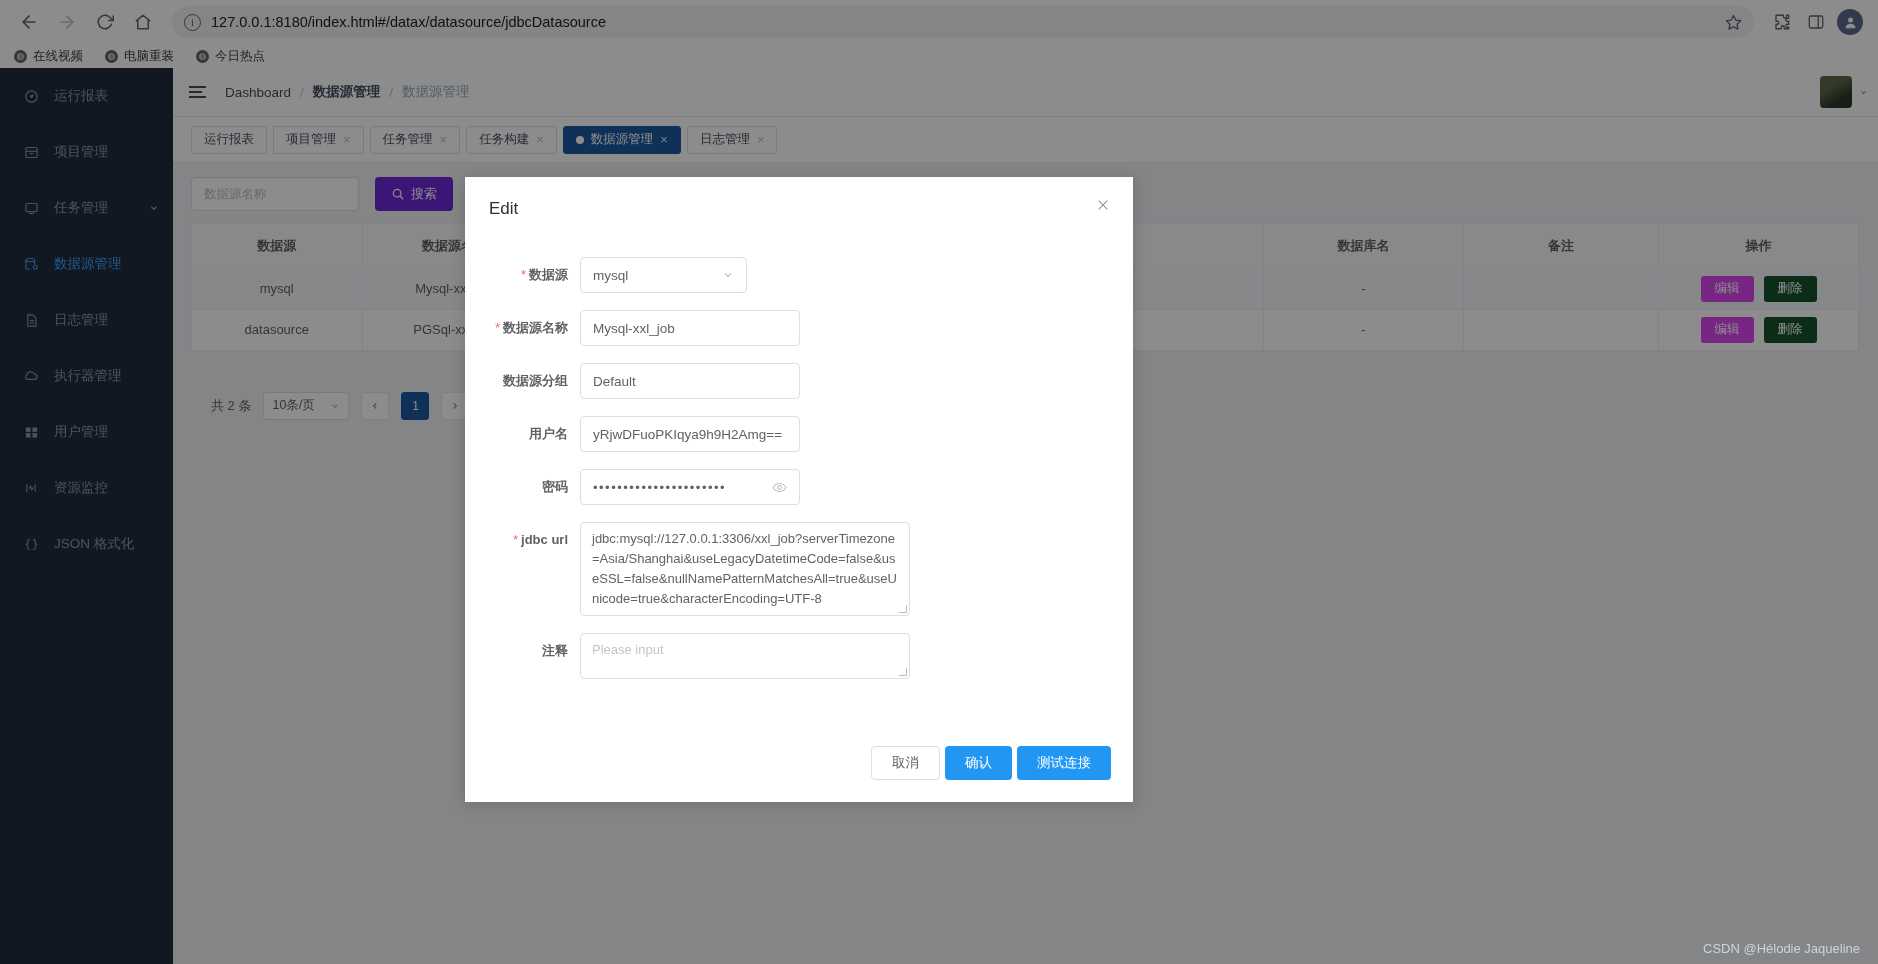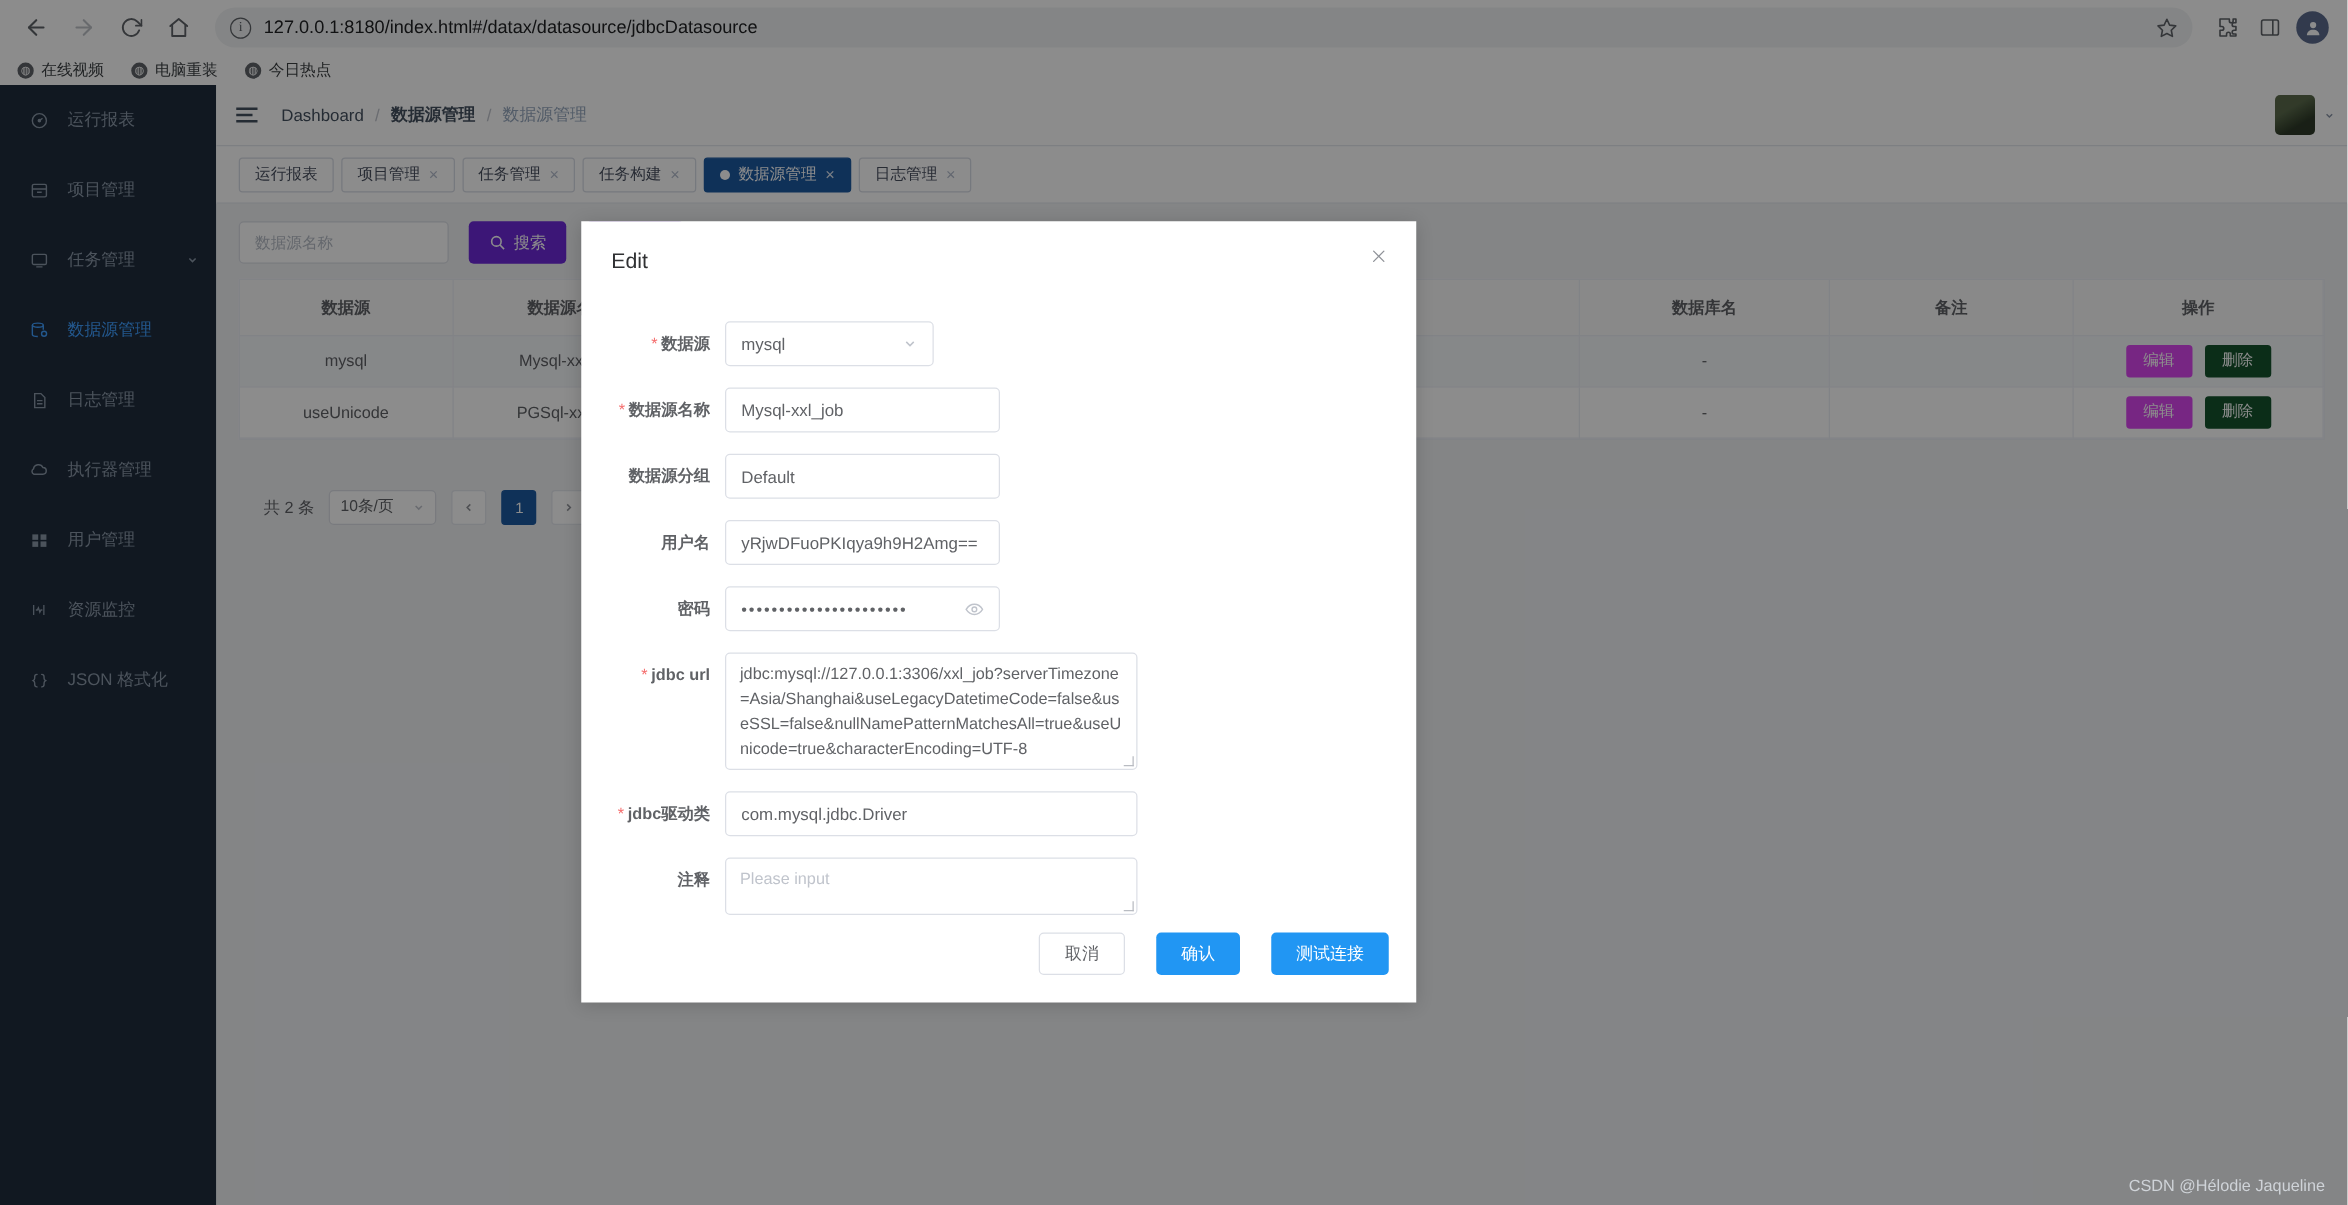--- a/index.html
+++ b/index.html
@@ -201,21 +201,21 @@
     width: 330px; min-height: 90px; border: 1px solid #dcdfe6; border-radius: 4px;
     background: #fff; padding: 6px 11px; font-size: 13px; color: #606266;
     line-height: 20px; word-break: break-all; position: relative;
   }
   .tarea.small { min-height: 46px; color: #c0c4cc; }
   .tarea::after {
     content: ""; position: absolute; right: 2px; bottom: 2px; width: 7px; height: 7px;
     border-right: 1px solid #b9bcc2; border-bottom: 1px solid #b9bcc2;
   }
   .modal-foot {
-    padding: 0 22px 22px 0; display: flex; justify-content: flex-end; gap: 25px;
+    padding: 0 22px 22px 0; display: flex; justify-content: flex-end; gap: 5px;
   }
   .mbtn {
     height: 34px; padding: 0 20px; border-radius: 4px; font-size: 13.5px;
     display: inline-flex; align-items: center; justify-content: center;
   }
   .mbtn.plain { background: #fff; border: 1px solid #dcdfe6; color: #606266; }
   .mbtn.primary { background: #2196f3; color: #fff; border: none; }
 
   .watermark {
     position: absolute; right: 18px; bottom: 8px; font-size: 13px;
@@ -502,21 +502,21 @@
                 <td>-</td>
                 <td></td>
                 <td>
                   <div class="op-btns">
                     <span class="mini-btn edit">编辑</span>
                     <span class="mini-btn del">删除</span>
                   </div>
                 </td>
               </tr>
               <tr>
-                <td>useUnicode</td>
+                <td>datasource</td>
                 <td>PGSql-xxl_job</td>
                 <td></td>
                 <td>-</td>
                 <td></td>
                 <td>
                   <div class="op-btns">
                     <span class="mini-btn edit">编辑</span>
                     <span class="mini-btn del">删除</span>
                   </div>
                 </td>
@@ -634,30 +634,20 @@
 
       <div class="frow">
         <div class="flabel">
           <span class="req">*</span><span>jdbc url</span>
         </div>
         <div class="fctl">
           <div class="tarea">jdbc:mysql://127.0.0.1:3306/xxl_job?serverTimezone=Asia/Shanghai&amp;useLegacyDatetimeCode=false&amp;useSSL=false&amp;nullNamePatternMatchesAll=true&amp;useUnicode=true&amp;characterEncoding=UTF-8</div>
         </div>
       </div>
 
-      <div class="frow">
-        <div class="flabel">
-          <span class="req">*</span><span>jdbc驱动类</span>
-        </div>
-        <div class="fctl">
-          <div class="ipt w-wide">
-            <span>com.mysql.jdbc.Driver</span>
-          </div>
-        </div>
-      </div>
 
       <div class="frow">
         <div class="flabel">
           <span>注释</span>
         </div>
         <div class="fctl">
           <div class="tarea small">
             <span>Please input</span>
           </div>
         </div>

